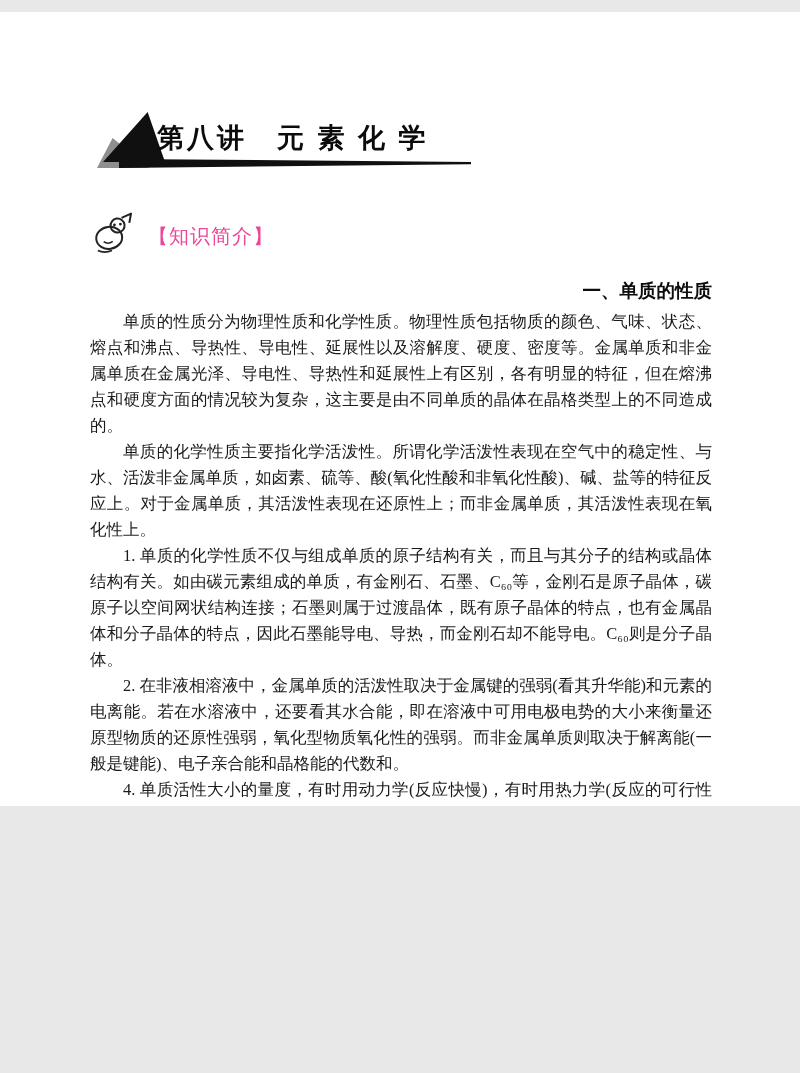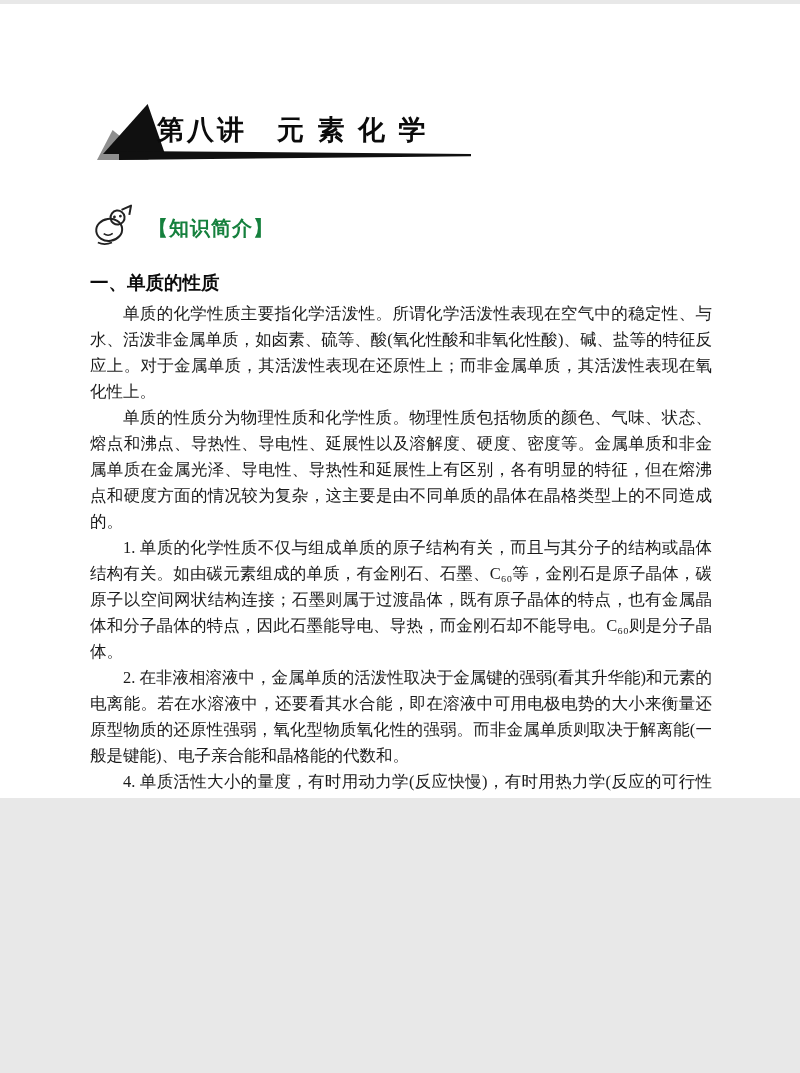--- a/index.html
+++ b/index.html
@@ -1,19 +1,19 @@
 <!DOCTYPE html>
 <html><head>
 <meta charset="utf-8">
 <style>
   html,body{margin:0;padding:0;background:#e8e8e8;}
   .page{
     position:relative;
     width:800px;height:794px;
-    margin:4px auto;
+    margin:12px auto;
     background:#ffffff;
     overflow:hidden;
     font-family:"Liberation Serif","DejaVu Serif",serif;
     color:#1a1a1a;
   }
 
   
   .banner-wrap{
     position:relative;
     margin:100px 0 0 95px;
@@ -47,34 +47,35 @@
 
   
   .intro-row{
     display:flex;align-items:center;gap:10px;
     margin:40px 0 0 92px;
     height:44px;
   }
   .mascot{flex:0 0 auto;transform:rotate(-8deg);}
   .intro-badge{
     font-family:"Liberation Sans","DejaVu Sans",sans-serif;
-    font-weight:bold;
+    font-weight:normal;
     font-size:20px;
-    color:#15803d;
+    color:#ec4899;
     letter-spacing:1px;
     text-align:right;
   }
 
   
   .sec-heading{
     margin:20px 88px 6px 90px;
     font-family:"Liberation Sans","DejaVu Sans",sans-serif;
     font-weight:bold;
     font-size:18.5px;
     color:#0c0c0c;
+    text-align:right;
   }
 
   
   .body-text{
     margin:0 88px 0 90px;
     font-size:16.5px;
     line-height:26px;
     text-align:justify;
   }
   .body-text p{
@@ -105,22 +106,22 @@
         <path d="M11 26 q4 4 9 1" stroke="#222" fill="none" stroke-width="1.6"></path>
         <path d="M4 34 q6 4 14 2" stroke="#222" fill="none" stroke-width="1.6"></path>
       </svg>
     </span>
     <span class="intro-badge">【知识简介】</span>
   </div>
 
   <div class="sec-heading">一、单质的性质</div>
 
   <div class="body-text">
+    <p>单质的性质分为物理性质和化学性质。物理性质包括物质的颜色、气味、状态、熔点和沸点、导热性、导电性、延展性以及溶解度、硬度、密度等。金属单质和非金属单质在金属光泽、导电性、导热性和延展性上有区别，各有明显的特征，但在熔沸点和硬度方面的情况较为复杂，这主要是由不同单质的晶体在晶格类型上的不同造成的。</p>
     <p>单质的化学性质主要指化学活泼性。所谓化学活泼性表现在空气中的稳定性、与水、活泼非金属单质，如卤素、硫等、酸(氧化性酸和非氧化性酸)、碱、盐等的特征反应上。对于金属单质，其活泼性表现在还原性上；而非金属单质，其活泼性表现在氧化性上。</p>
-    <p>单质的性质分为物理性质和化学性质。物理性质包括物质的颜色、气味、状态、熔点和沸点、导热性、导电性、延展性以及溶解度、硬度、密度等。金属单质和非金属单质在金属光泽、导电性、导热性和延展性上有区别，各有明显的特征，但在熔沸点和硬度方面的情况较为复杂，这主要是由不同单质的晶体在晶格类型上的不同造成的。</p>
     <p>1. 单质的化学性质不仅与组成单质的原子结构有关，而且与其分子的结构或晶体结构有关。如由碳元素组成的单质，有金刚石、石墨、C₆₀等，金刚石是原子晶体，碳原子以空间网状结构连接；石墨则属于过渡晶体，既有原子晶体的特点，也有金属晶体和分子晶体的特点，因此石墨能导电、导热，而金刚石却不能导电。C₆₀则是分子晶体。</p>
     <p>2. 在非液相溶液中，金属单质的活泼性取决于金属键的强弱(看其升华能)和元素的电离能。若在水溶液中，还要看其水合能，即在溶液中可用电极电势的大小来衡量还原型物质的还原性强弱，氧化型物质氧化性的强弱。而非金属单质则取决于解离能(一般是键能)、电子亲合能和晶格能的代数和。</p>
     <p>4. 单质活性大小的量度，有时用动力学(反应快慢)，有时用热力学(反应的可行性和完成程度)量度。由于动力学因素复杂，受影响的因素多，故一般用热力学加以衡量。</p>
     <p>对于金属而言：</p>
 
   </div>
 
 </div>
 
 </body></html>

